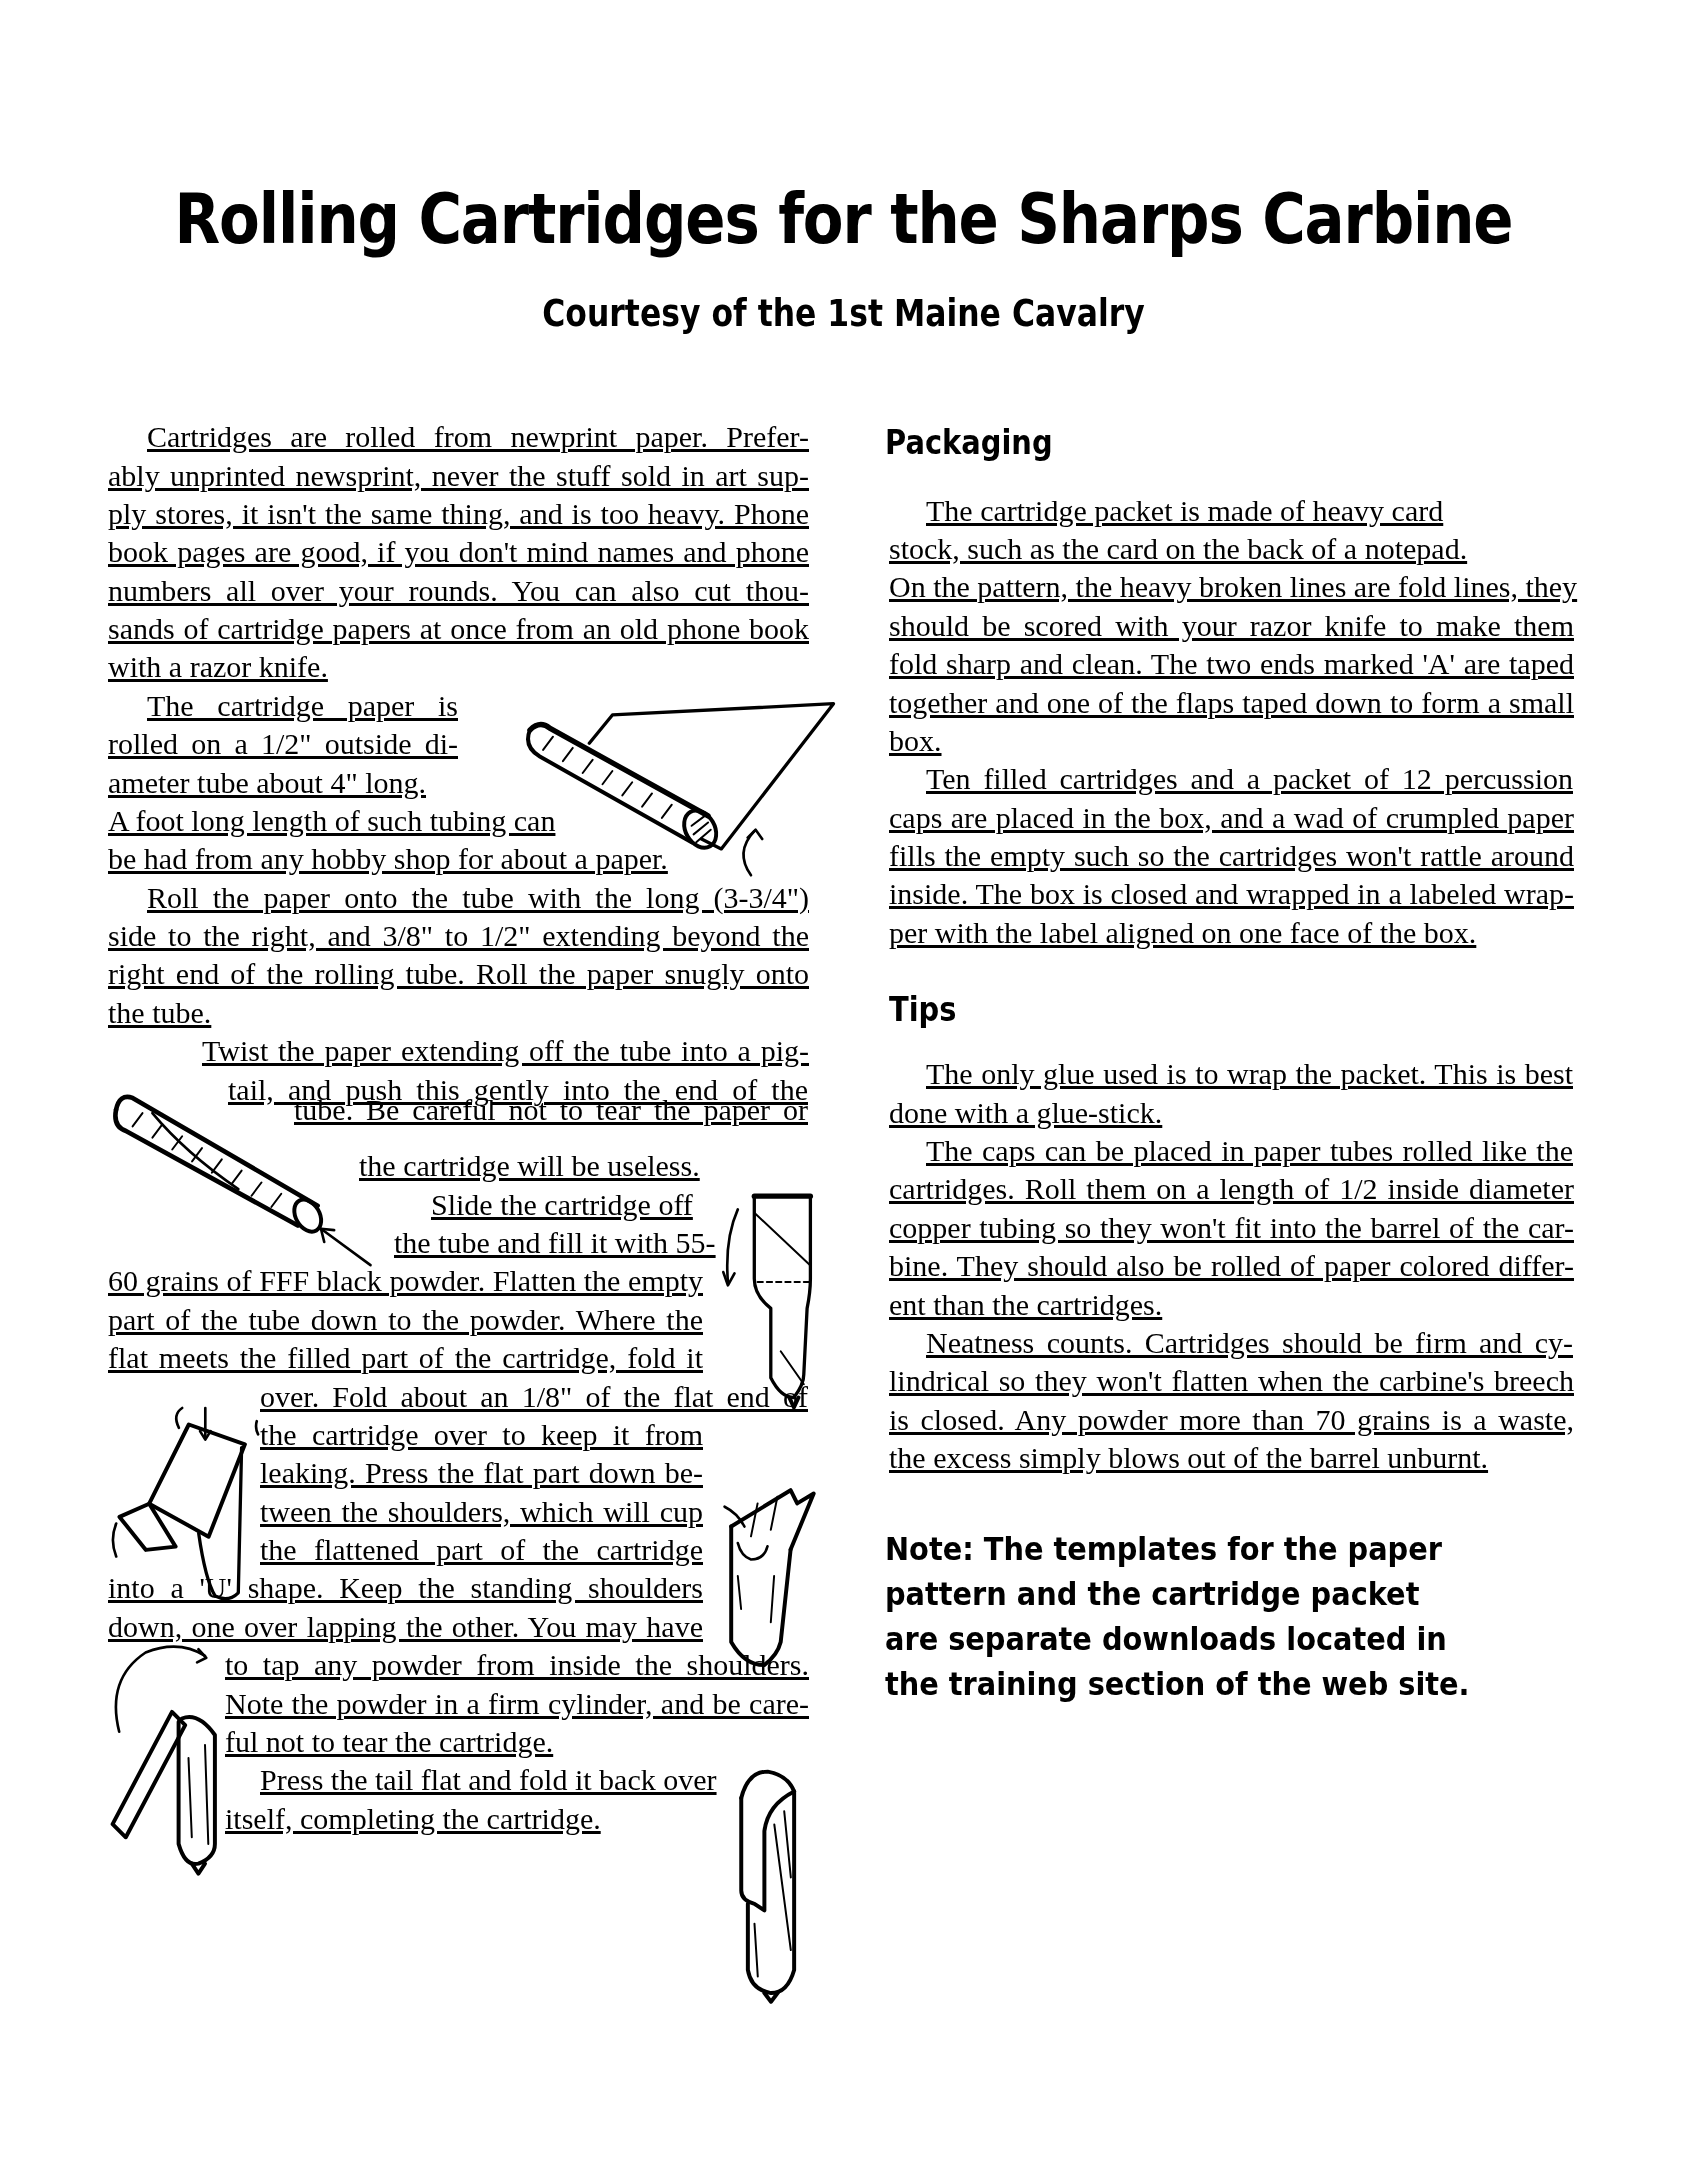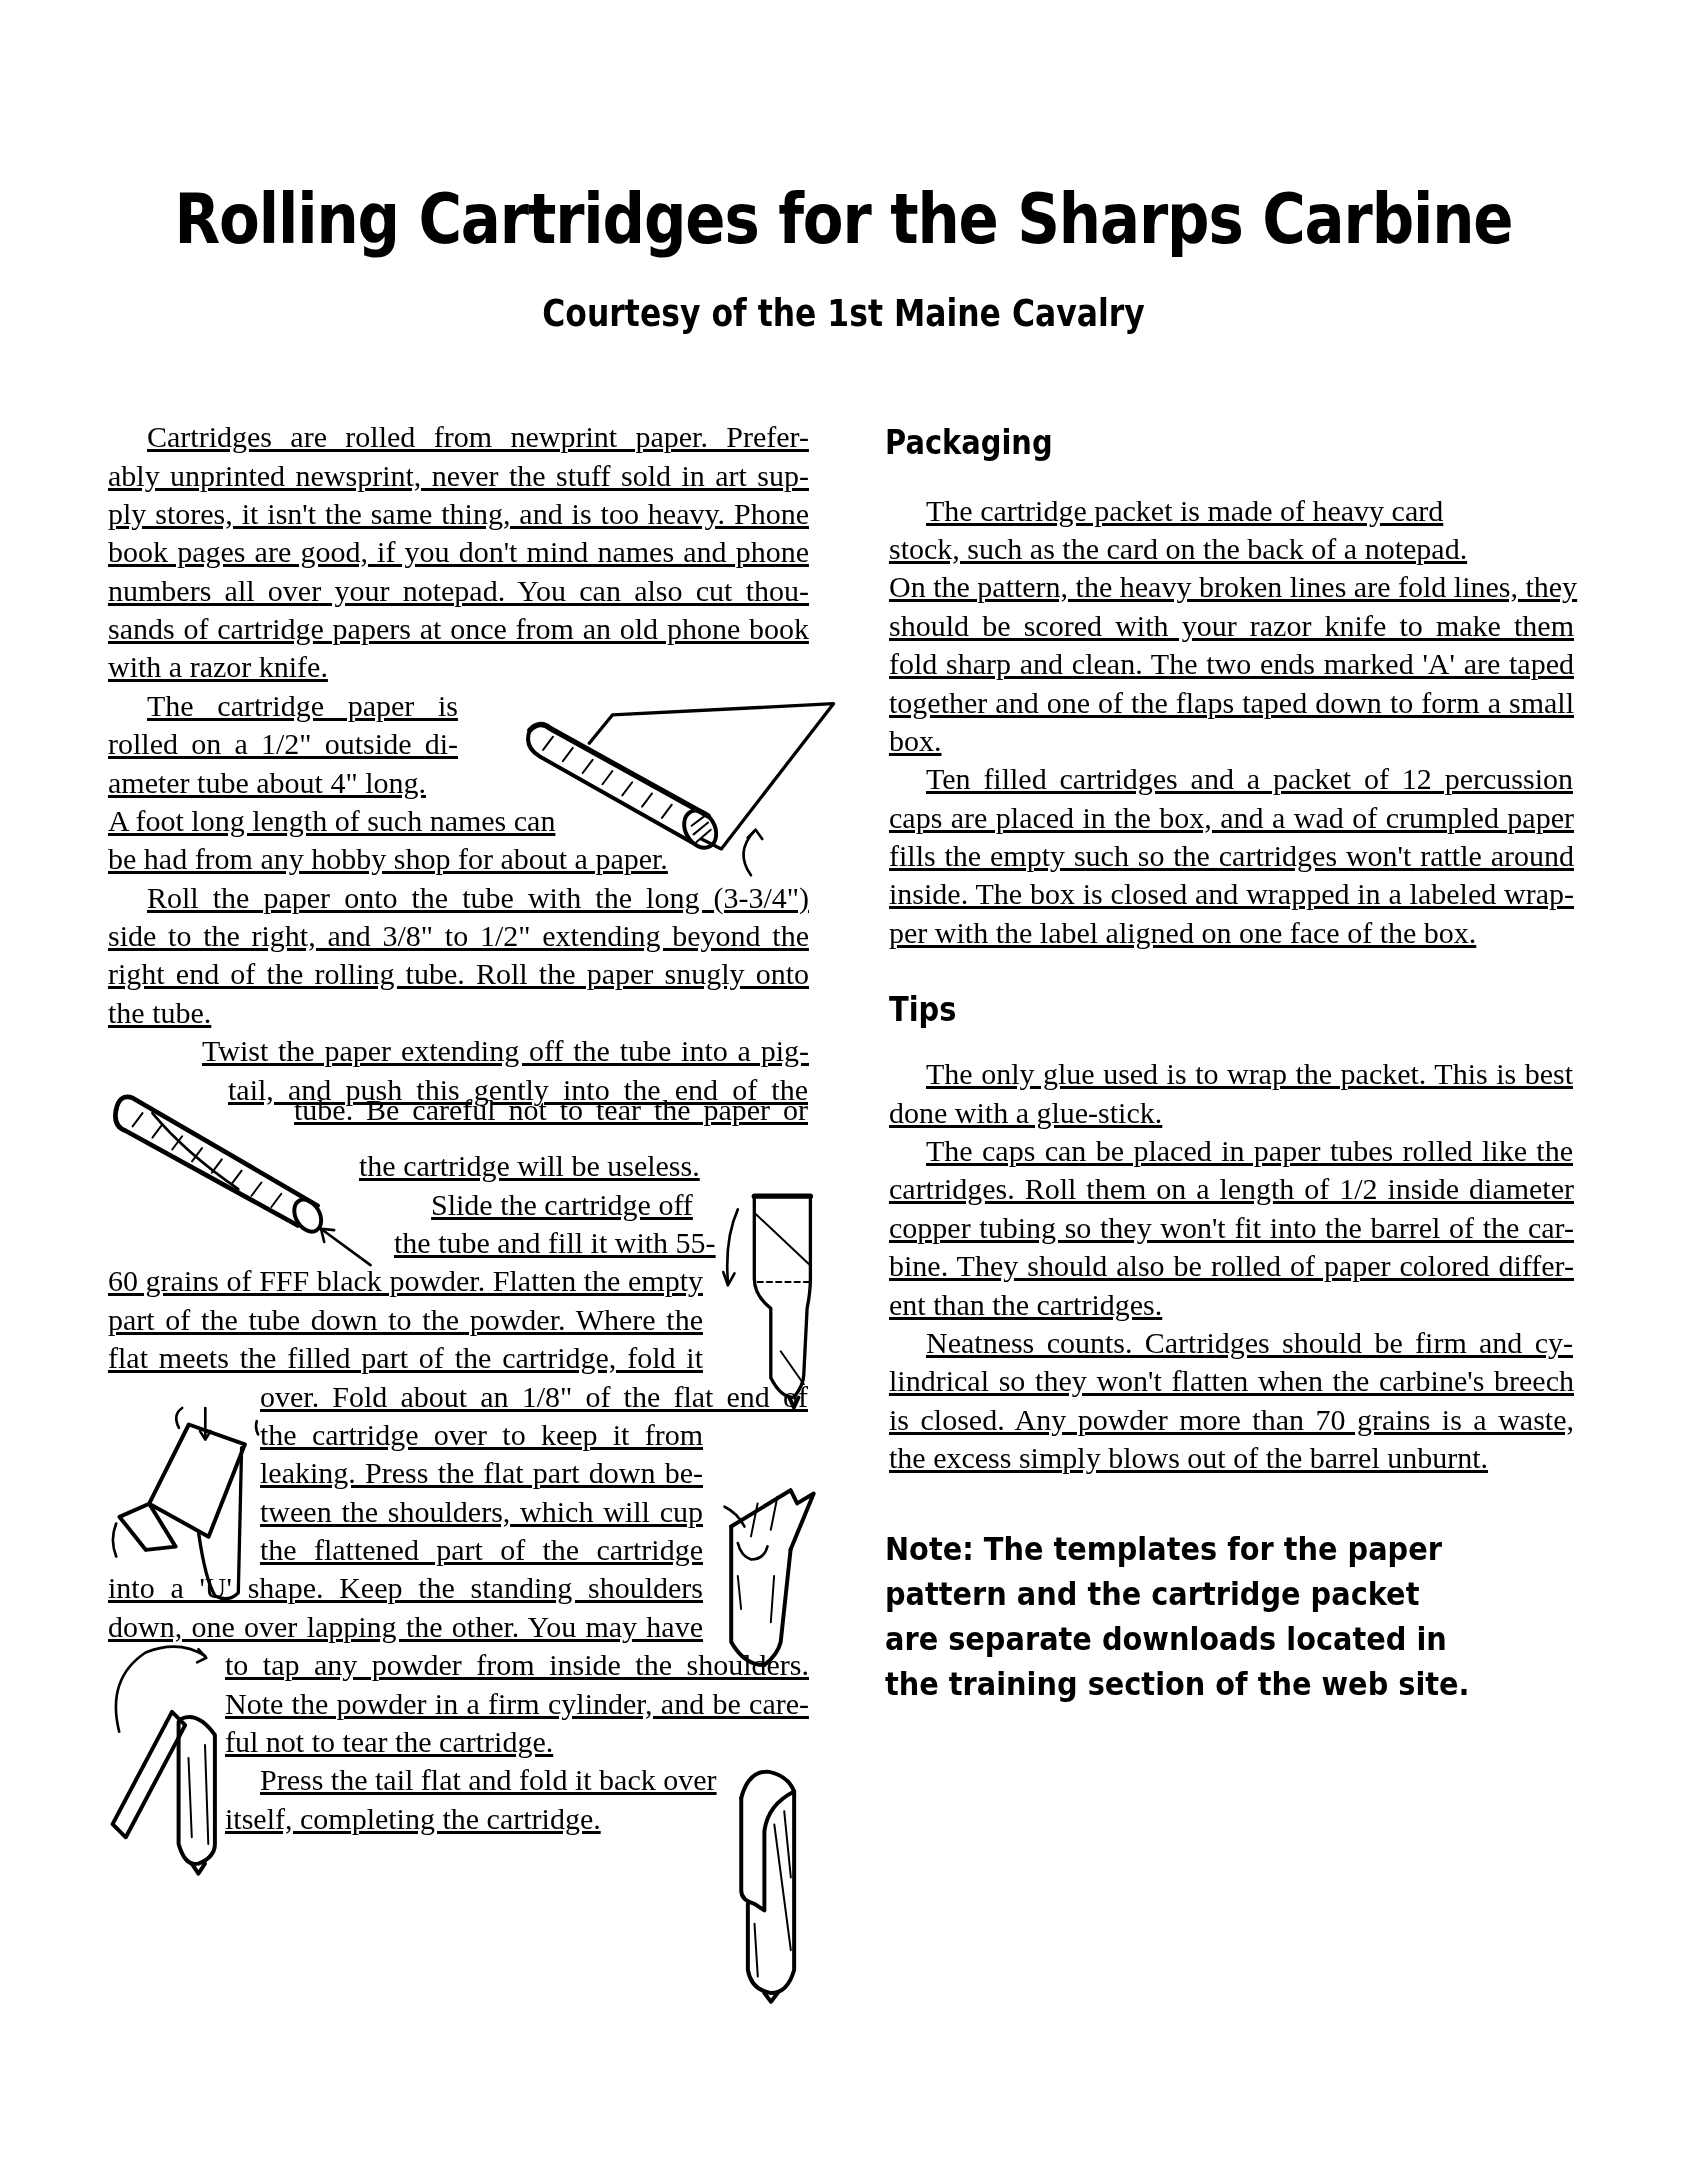--- a/index.html
+++ b/index.html
@@ -46,27 +46,27 @@
 <div class="page">
 
   <div class="title">Rolling Cartridges for the Sharps Carbine</div>
   <div class="subtitle">Courtesy of the 1st Maine Cavalry</div>
 
   <div class="body-text">
     <div class="line just" style="left:147px;top:406px;width:662px">Cartridges are rolled from newprint paper.  Prefer-</div>
     <div class="line just" style="left:108px;top:445px;width:701px">ably unprinted newsprint, never the stuff sold in art sup-</div>
     <div class="line just" style="left:108px;top:483px;width:701px">ply stores, it isn't the same thing, and is too heavy. Phone</div>
     <div class="line just" style="left:108px;top:521px;width:701px">book pages are good, if you don't mind names and phone</div>
-    <div class="line just" style="left:108px;top:560px;width:701px">numbers all over your notepad.  You can also cut thou-</div>
+    <div class="line just" style="left:108px;top:560px;width:701px">numbers all over your rounds.  You can also cut thou-</div>
     <div class="line just" style="left:108px;top:598px;width:701px">sands of cartridge papers at once from an old phone book</div>
     <div class="line" style="left:108px;top:636px">with a razor knife.</div>
     <div class="line just" style="left:147px;top:675px;width:311px">The cartridge paper is</div>
     <div class="line just" style="left:108px;top:713px;width:350px">rolled on a 1/2" outside di-</div>
     <div class="line" style="left:108px;top:752px">ameter  tube about 4" long.</div>
-    <div class="line" style="left:108px;top:790px">A foot long length of such names can</div>
+    <div class="line" style="left:108px;top:790px">A foot long length of such tubing can</div>
     <div class="line" style="left:108px;top:828px">be had from any hobby shop for about a paper.</div>
     <div class="line just" style="left:147px;top:867px;width:662px">Roll the paper onto the tube with the long (3-3/4")</div>
     <div class="line just" style="left:108px;top:905px;width:701px">side to the right, and 3/8" to 1/2" extending beyond the</div>
     <div class="line just" style="left:108px;top:943px;width:701px">right end of the rolling tube.  Roll the paper snugly onto</div>
     <div class="line" style="left:108px;top:982px">the tube.</div>
     <div class="line just" style="left:202px;top:1020px;width:607px">Twist the paper extending off the tube into a pig-</div>
     <div class="line just" style="left:228px;top:1059px;width:580px">tail, and push this gently into the end  of the</div>
     <div class="line just" style="left:294px;top:1079px;width:514px">tube.  Be careful not to tear the paper or</div>
     <div class="line" style="left:359px;top:1135px">the cartridge will be useless.</div>
     <div class="line" style="left:431px;top:1174px">Slide the cartridge off</div>

